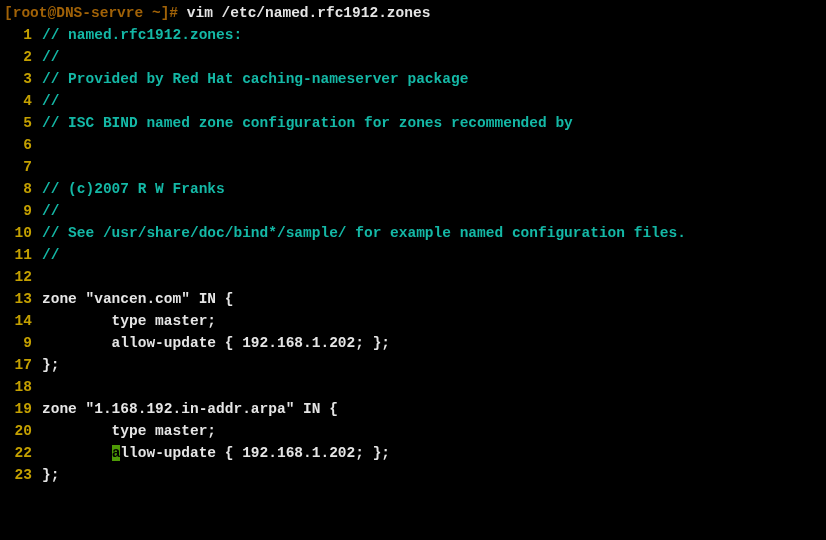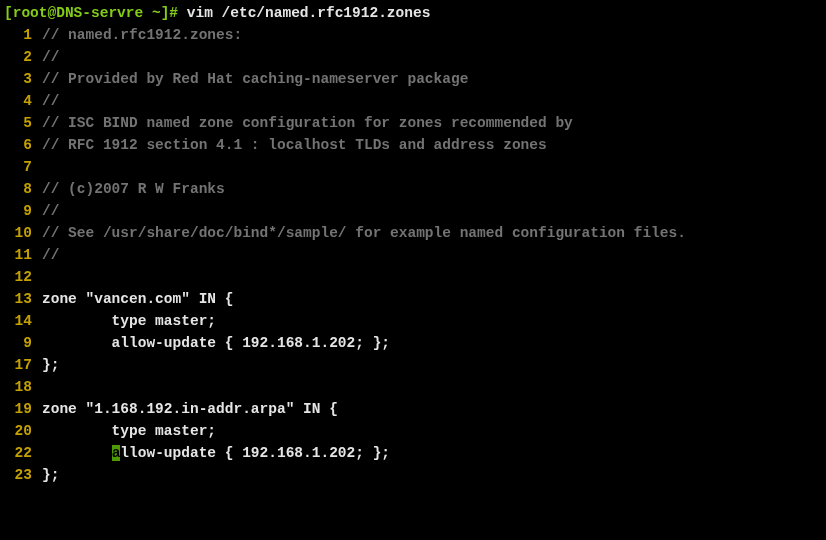--- a/index.html
+++ b/index.html
@@ -14,57 +14,57 @@
     height: 540px;
     overflow: hidden;
     font-weight: bold;
   }
   .terminal {
     padding: 2px 4px;
   }
   .prompt-line {
     white-space: pre;
   }
-  .prompt-user { color: #84cc16; margin-top: 36px; }
+  .prompt-user { color: #a16207; margin-top: 36px; }
   .editor {
     display: block;
   }
   .line {
     display: flex;
     white-space: pre;
   }
   .ln {
     width: 28px;
     text-align: right;
     color: #c4a000; 
     flex-shrink: 0;
   }
   .gap { width: 10px; flex-shrink:0; }
   .code {
     color: #e5e5e5;
   }
-  .comment { color: #737373; } 
+  .comment { color: #14b8a6; } 
   .cursor {
     background: #4e9a06;
     color: #000;
   }
 </style>
 </head>
 <body>
 
 <div class="terminal">
   <div class="prompt-line"><span class="prompt-user">[root@DNS-servre ~]# </span><span>vim /etc/named.rfc1912.zones</span></div>
 
   <div class="editor" id="editor">
       <div class="line"><span class="ln">1</span><span class="gap"> </span><span class="comment">// named.rfc1912.zones:</span></div>
       <div class="line"><span class="ln">2</span><span class="gap"> </span><span class="comment">//</span></div>
       <div class="line"><span class="ln">3</span><span class="gap"> </span><span class="comment">// Provided by Red Hat caching-nameserver package</span></div>
       <div class="line"><span class="ln">4</span><span class="gap"> </span><span class="comment">//</span></div>
       <div class="line"><span class="ln">5</span><span class="gap"> </span><span class="comment">// ISC BIND named zone configuration for zones recommended by</span></div>
-      <div class="line"><span class="ln">6</span><span class="gap"> </span><span class="comment">// RFC 1912 section 4.1 : localhost TLDs and address zones</span></div>
+      <div class="line"><span class="ln">6</span><span class="gap"> </span></div>
       <div class="line"><span class="ln">7</span><span class="gap"> </span></div>
       <div class="line"><span class="ln">8</span><span class="gap"> </span><span class="comment">// (c)2007 R W Franks</span></div>
       <div class="line"><span class="ln">9</span><span class="gap"> </span><span class="comment">//</span></div>
       <div class="line"><span class="ln">10</span><span class="gap"> </span><span class="comment">// See /usr/share/doc/bind*/sample/ for example named configuration files.</span></div>
       <div class="line"><span class="ln">11</span><span class="gap"> </span><span class="comment">//</span></div>
       <div class="line"><span class="ln">12</span><span class="gap"> </span><span class="code"></span></div>
       <div class="line"><span class="ln">13</span><span class="gap"> </span><span class="code">zone "vancen.com" IN {</span></div>
       <div class="line"><span class="ln">14</span><span class="gap"> </span><span class="code">        type master;</span></div>
       <div class="line"><span class="ln">9</span><span class="gap"> </span><span class="code">        allow-update { 192.168.1.202; };</span></div>
       <div class="line"><span class="ln">17</span><span class="gap"> </span><span class="code">};</span></div>

